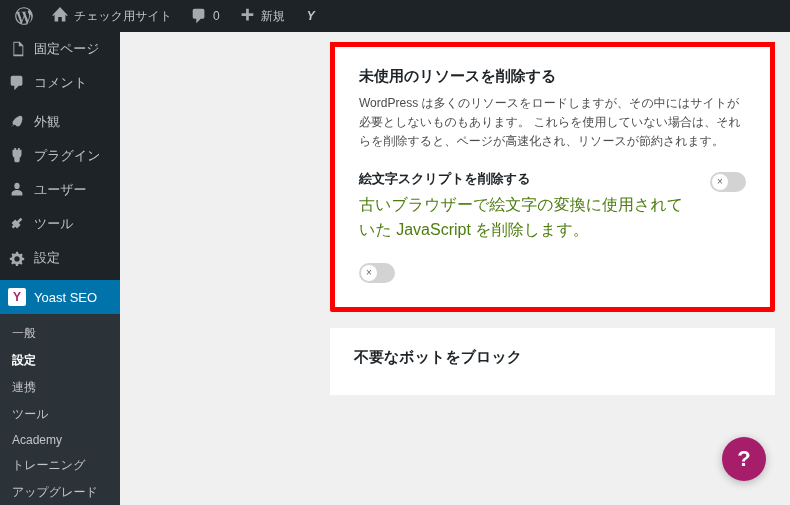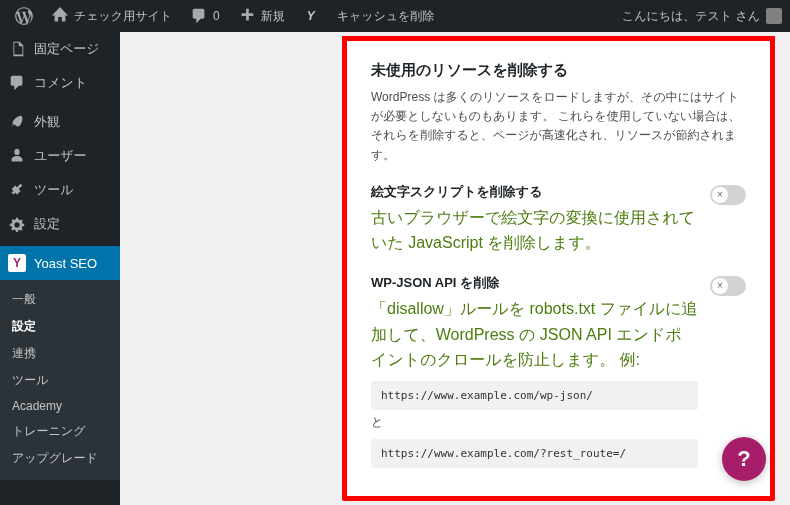--- a/index.html
+++ b/index.html
@@ -15,21 +15,21 @@
   .menu-item { display: flex; align-items: center; gap: 8px; padding: 8px 8px; color: #c3c4c7; cursor: pointer; }
   .menu-item.current { background: #0073aa; color: #fff; }
   .menu-item svg { width: 18px; height: 18px; fill: #a7aaad; flex-shrink: 0; }
   .menu-sep { height: 5px; }
   .menu-yoast-logo { width: 18px; height: 18px; background: #fff; color: #a4286a; display: flex; align-items: center; justify-content: center; font-weight: 700; font-size: 12px; border-radius: 2px; flex-shrink: 0;}
   .submenu { background: #2c3338; padding: 6px 0 8px; }
   .submenu .sub-item { padding: 5px 12px; color: #c3c4c7; font-size: 12px; cursor: pointer; display:flex; align-items:center; gap:6px; flex-wrap: wrap; }
   .submenu .sub-item.current { color: #fff; font-weight: 600; }
 
   .content { position: absolute; top: 32px; left: 120px; right: 0; bottom: 0; background: #f0f0f1; overflow: hidden; }
-  .col-wrap { position: absolute; top: 0; left: 0; right: 0; bottom: 0; padding: 4px 15px 0 0; margin-left: 12px; }
+  .col-wrap { position: absolute; top: 0; left: 0; right: 0; bottom: 0; padding: 10px 15px 0 0; }
 
   .red-box { border: 5px solid #ff0000; border-radius: 0 0 2px 2px; background: #fff; margin: 0 0 16px 210px; padding: 20px 24px 20px; }
   .section-title { font-size: 15px; font-weight: 700; margin-bottom: 8px; }
   .section-desc { font-size: 12px; color: #4b4b4b; line-height: 1.6; margin-bottom: 18px; }
   .field { display: flex; align-items: flex-start; gap: 12px; margin-bottom: 4px; }
   .field-main { flex: 1; }
   .field-label { font-size: 13px; font-weight: 700; margin-bottom: 4px; }
   .field-help { font-size: 16px; color: #4d7c0f; line-height: 1.6; }
   .toggle { width: 36px; height: 20px; background: #d3d3d3; border-radius: 10px; position: relative; flex-shrink: 0; margin-top: 2px; cursor: pointer; }
   .toggle .knob { position: absolute; left: 2px; top: 2px; width: 16px; height: 16px; background: #fff; border-radius: 50%; display:flex; align-items:center; justify-content:center; font-size:10px; color:#666; }
@@ -64,27 +64,20 @@
     </div>
     <div class="ab-item">
       <svg viewBox="0 0 20 20">
           <path d="M17 7v3h-5v5H9v-5H4V7h5V2h3v5h5z"></path>
         </svg>
       <span>新規</span>
     </div>
     <div class="ab-item">
       <span style="width:16px;height:16px;display:inline-flex;align-items:center;justify-content:center;font-weight:700;font-style:italic;">Y</span>
     </div>
-    <div class="ab-item">
-      <span>キャッシュを削除</span>
-    </div>
-  </div>
-  <div class="right">
-    <span>こんにちは、テスト さん</span>
-    <span class="avatar"></span>
   </div>
 </div>
 
 <div class="sidebar">
   <div class="menu-item">
     <svg viewBox="0 0 20 20">
         <path d="M6 2h7l4 4v12H6V2zm1 14h9V7h-4V3H7v13z"></path>
       </svg>
     <span>固定ページ</span>
   </div>
@@ -93,20 +86,26 @@
         <path d="M5 2h9c1.1 0 2 .9 2 2v7c0 1.1-.9 2-2 2h-2l-5 5v-5H5c-1.1 0-2-.9-2-2V4c0-1.1.9-2 2-2z"></path>
       </svg>
     <span>コメント</span>
   </div>
   <div class="menu-sep"></div>
   <div class="menu-item">
     <svg viewBox="0 0 20 20">
         <path d="M4 16s.8-3 3-3c2 0 2 2 4 2 3 0 5-6 5-9 0-2-1-3-2-3-3 0-9 5-9 8 0 1 1 1 1 2-1 0-2 1-2 3z"></path>
       </svg>
     <span>外観</span>
+  </div>
+  <div class="menu-item">
+    <svg viewBox="0 0 20 20">
+        <path d="M13 3V1h-2v2H9V1H7v2H5v5c0 2 1 3 2 4v3c0 1 1 2 2 2h2c1 0 2-1 2-2v-3c1-1 2-2 2-4V3h-2z"></path>
+      </svg>
+    <span>プラグイン</span>
   </div>
   <div class="menu-item">
     <svg viewBox="0 0 20 20">
         <path d="M10 9c2 0 3-1.5 3-3.5S12 2 10 2 7 3.5 7 5.5 8 9 10 9zm0 1c-3 0-6 1.5-6 4v2h12v-2c0-2.5-3-4-6-4z"></path>
       </svg>
     <span>ユーザー</span>
   </div>
   <div class="menu-item">
     <svg viewBox="0 0 20 20">
         <path d="M16 5l-2-2-4 4-2-2-4 4 2 2-2 2 2 2 2-2 2 2 4-4-2-2 4-4z"></path>
@@ -164,27 +163,20 @@
           <div class="field-help">古いブラウザーで絵文字の変換に使用されていた JavaScript を削除します。</div>
         </div>
         <div class="toggle">
             <div class="knob">×</div>
           </div>
       </div>
 
       <div style="height:14px"></div>
 
       <div class="field">
-        <div class="field-main">
-          <div class="field-label">WP-JSON API を削除</div>
-          <div class="field-help">「disallow」ルールを robots.txt ファイルに追加して、WordPress の JSON API エンドポイントのクロールを防止します。 例:</div>
-          <div class="code-block">https://www.example.com/wp-json/</div>
-          <div class="and-sep">と</div>
-          <div class="code-block">https://www.example.com/?rest_route=/</div>
-        </div>
         <div class="toggle">
             <div class="knob">×</div>
           </div>
       </div>
     </div>
 
     <div class="plain-section">
       <div class="section-title">不要なボットをブロック</div>
 
     </div>

